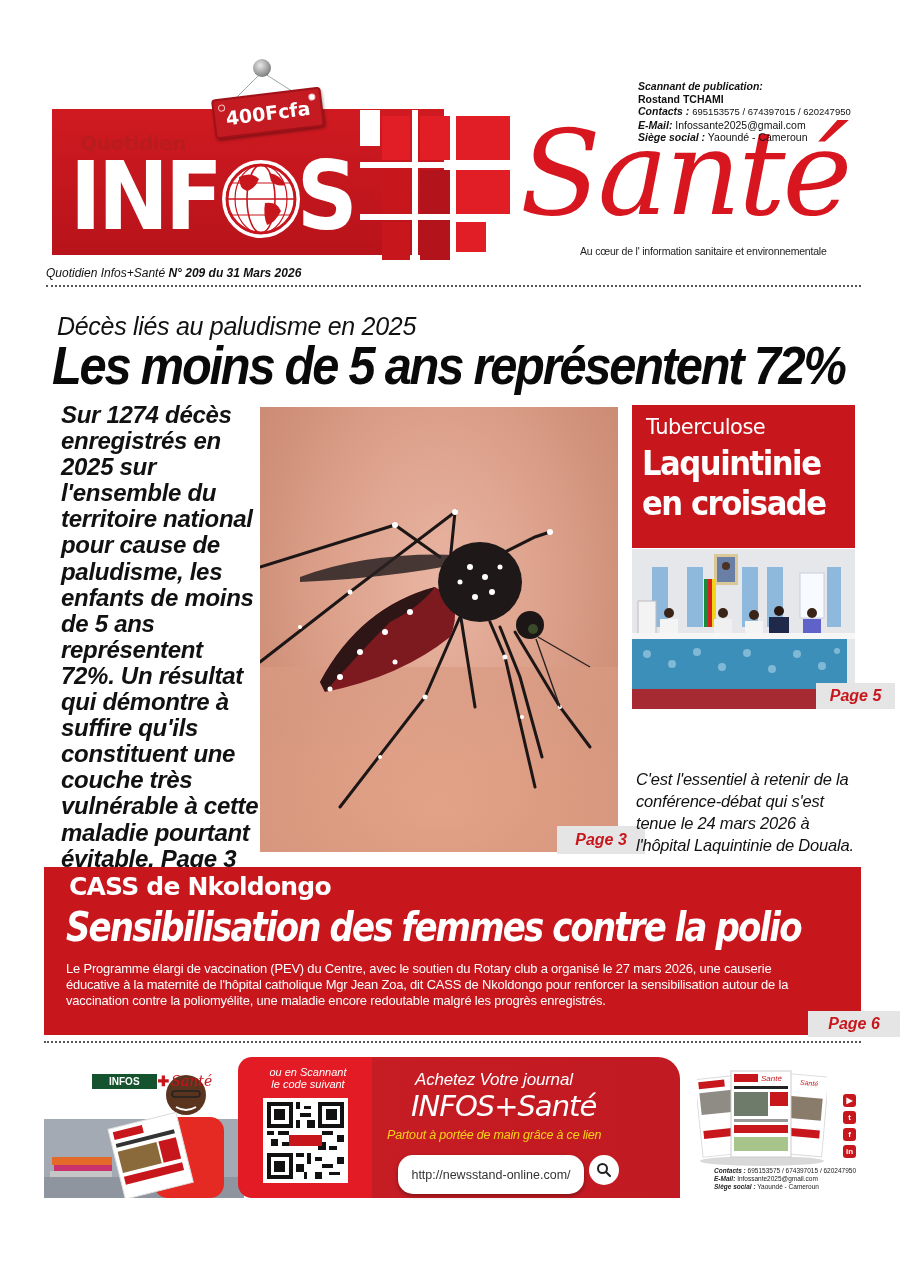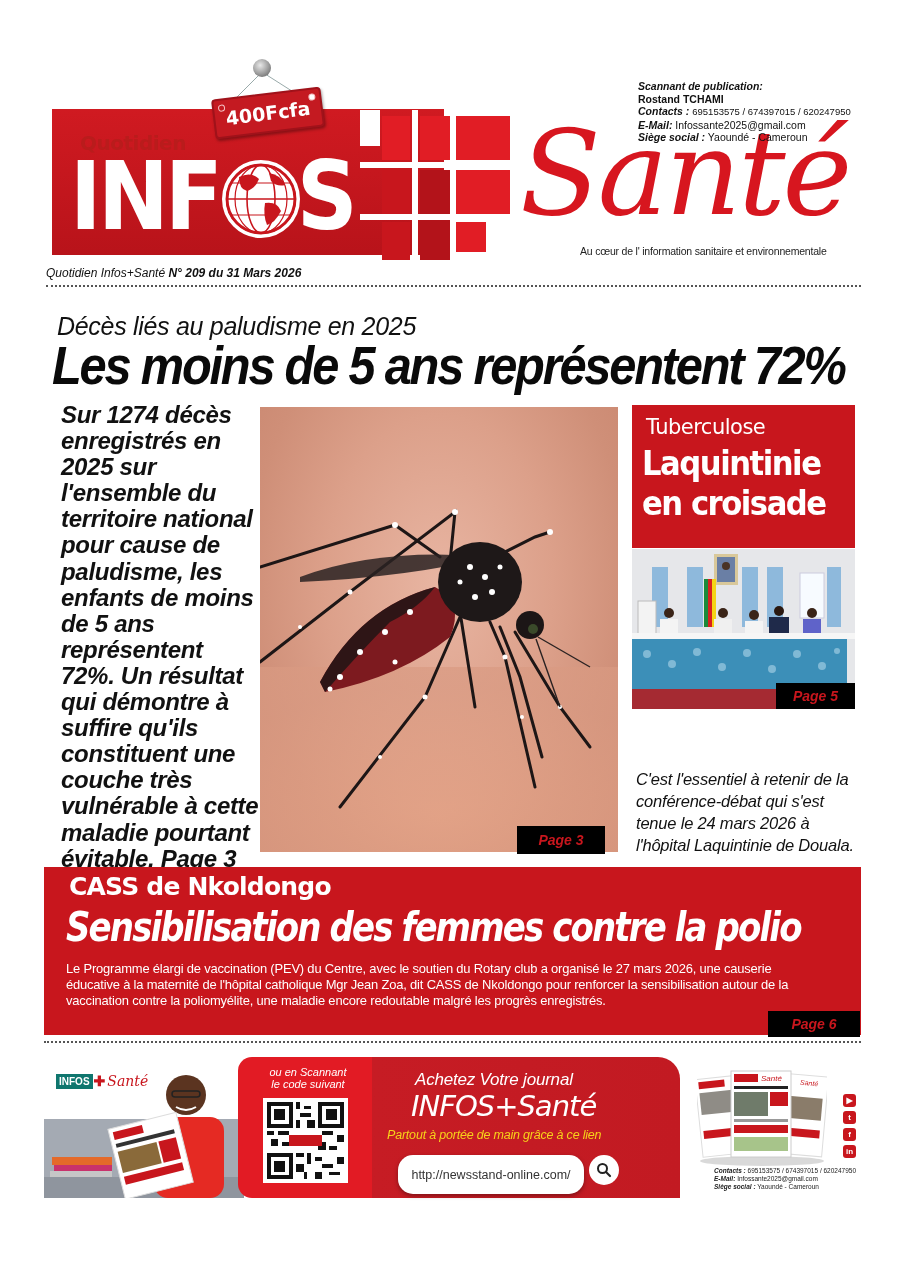--- a/index.html
+++ b/index.html
@@ -35,22 +35,22 @@
   .dash { height: 0; border-top: 2px dotted #555; }
 
   
   .kicker { left: 57px; top: 312px; font-size: 25px; font-style: italic; color: #111; font-weight: 400; letter-spacing: -0.3px; }
   .headline { left: 52px; top: 332px; font-size: 53px; font-weight: 700; font-style: italic; letter-spacing: -2.4px;
     color: #0a0a0a; line-height: 68px; font-family: "Liberation Sans", sans-serif; transform: scaleX(0.92); transform-origin: left; white-space: nowrap; }
   .lead-text { left: 61px; top: 402px; width: 200px; font-size: 24px; line-height: 26.1px; font-weight: 700; font-style: italic; letter-spacing: -0.3px; color: #111; }
 
   .mosq-photo { left: 260px; top: 407px; width: 358px; height: 445px; overflow: hidden;
     background: radial-gradient(ellipse at 50% 40%, #e8b5a2 0%, #dca08a 45%, #cf8f78 75%, #c9866f 100%); }
-  .page-label { background: #000000; color: #c8161d; font-weight: 700; font-style: italic; font-size: 14px;
-    display: flex; align-items: center; justify-content: center; }
+  .page-label { background: #e5e5e5; color: #c8161d; font-weight: 700; font-style: italic; font-size: 16px;
+    display: flex; align-items: center; justify-content: center; margin-left: 40px; }
 
   
   .tb-box { left: 632px; top: 405px; width: 223px; height: 143px; background: #c8161d; }
   .tb-kicker { left: 646px; top: 415px; color: #fff; font-size: 21px; font-family: "DejaVu Sans", sans-serif; font-weight: 400; letter-spacing: -0.5px; }
   .tb-title { left: 642px; top: 444px; color: #fff; font-size: 33px; line-height: 40px; font-weight: 700; font-family: "DejaVu Sans", sans-serif; letter-spacing: -1.6px; transform: scaleX(0.93); transform-origin: left; }
   .conf-photo { left: 632px; top: 549px; width: 223px; height: 160px; overflow: hidden; background: #e9eaec; }
   .tb-desc { left: 636px; top: 720px; width: 225px; font-size: 16.5px; line-height: 22px; font-style: italic; color: #111; letter-spacing: -0.2px; margin-top: 48px; }
 
   
   .polio-band { left: 44px; top: 867px; width: 817px; height: 168px; background: #c8161d; }
@@ -63,21 +63,21 @@
   .ad-small { color: #fff; font-size: 11px; font-style: italic; text-align: center; line-height: 12px; }
   .qr { left: 263px; top: 1098px; width: 85px; height: 85px; background: #fff; padding: 4px; }
   .ad-buy { left: 415px; top: 1070px; color: #fff; font-size: 17px; font-style: italic; letter-spacing: -0.2px; }
   .ad-brand { left: 411px; top: 1089px; color: #fff; font-size: 29px; font-style: italic; letter-spacing: -1px; font-family: "DejaVu Sans", sans-serif; }
   .ad-slogan { left: 387px; top: 1128px; color: #f7d21a; font-size: 12.5px; font-style: italic; letter-spacing: -0.2px; }
   .ad-url { left: 398px; top: 1155px; width: 186px; height: 39px; background: #fff; border-radius: 15px;
     color: #333; font-size: 12.5px; display: flex; align-items: center; justify-content: center; box-shadow: 0 2px 4px rgba(0,0,0,.35); }
   .ad-search { left: 589px; top: 1155px; width: 30px; height: 30px; background: #fff; border-radius: 50%; display: flex; align-items: center; justify-content: center; }
 
   .mini-logo { left: 56px; top: 1073px; height: 16px; display: flex; align-items: center; }
-  .mini-logo .i { background: #0f766e; color: #fff; font-weight: 700; font-size: 10px; padding: 2px 3px; }
+  .mini-logo .i { background: #14532d; color: #fff; font-weight: 700; font-size: 10px; padding: 2px 17px; margin-left: 36px; }
   .mini-logo .s { color: #c8161d; font-style: italic; font-family: "DejaVu Serif", serif; font-size: 14px; margin-left: 2px; }
 
   .papers { left: 697px; top: 1067px; width: 130px; height: 100px; }
   .social { left: 843px; top: 1094px; width: 13px; }
   .social div { width: 13px; height: 13px; border-radius: 3px; background: #c8161d; color: #fff; font-size: 8px; font-weight: 700;
     display: flex; align-items: center; justify-content: center; margin-bottom: 4px; }
   .foot-contact { left: 714px; top: 1167px; font-size: 6.5px; line-height: 8px; color: #222; }
   .foot-contact .lbl { font-weight: 700; font-style: italic; }
 </style>
 </head>

